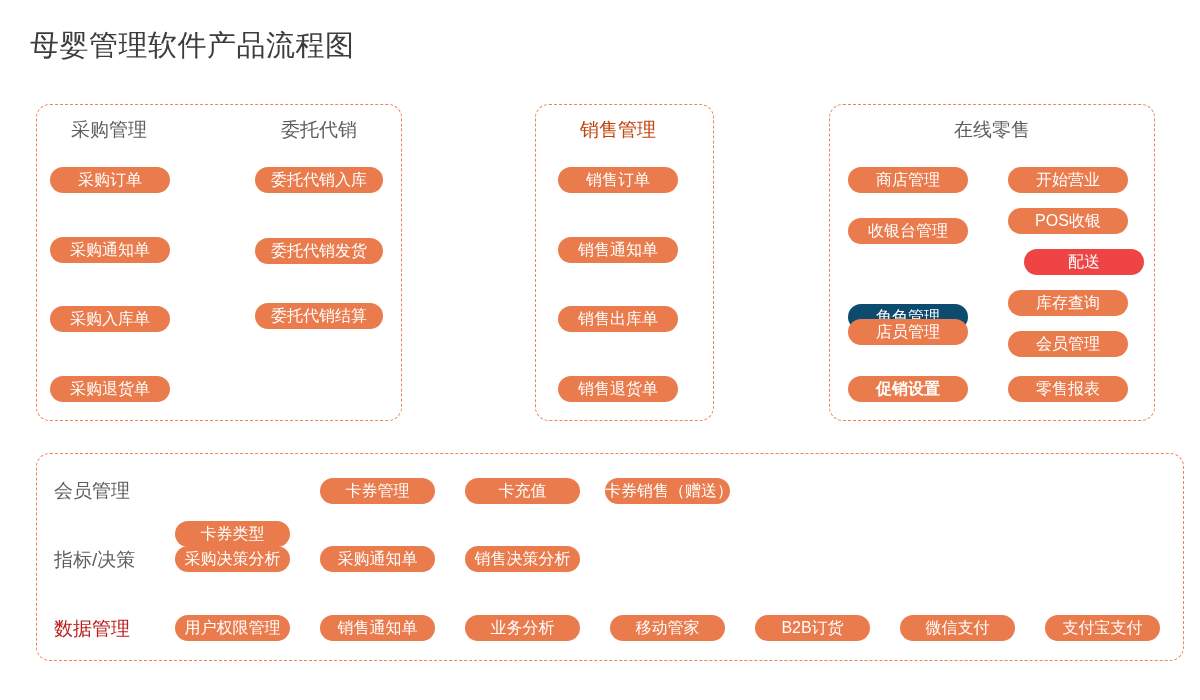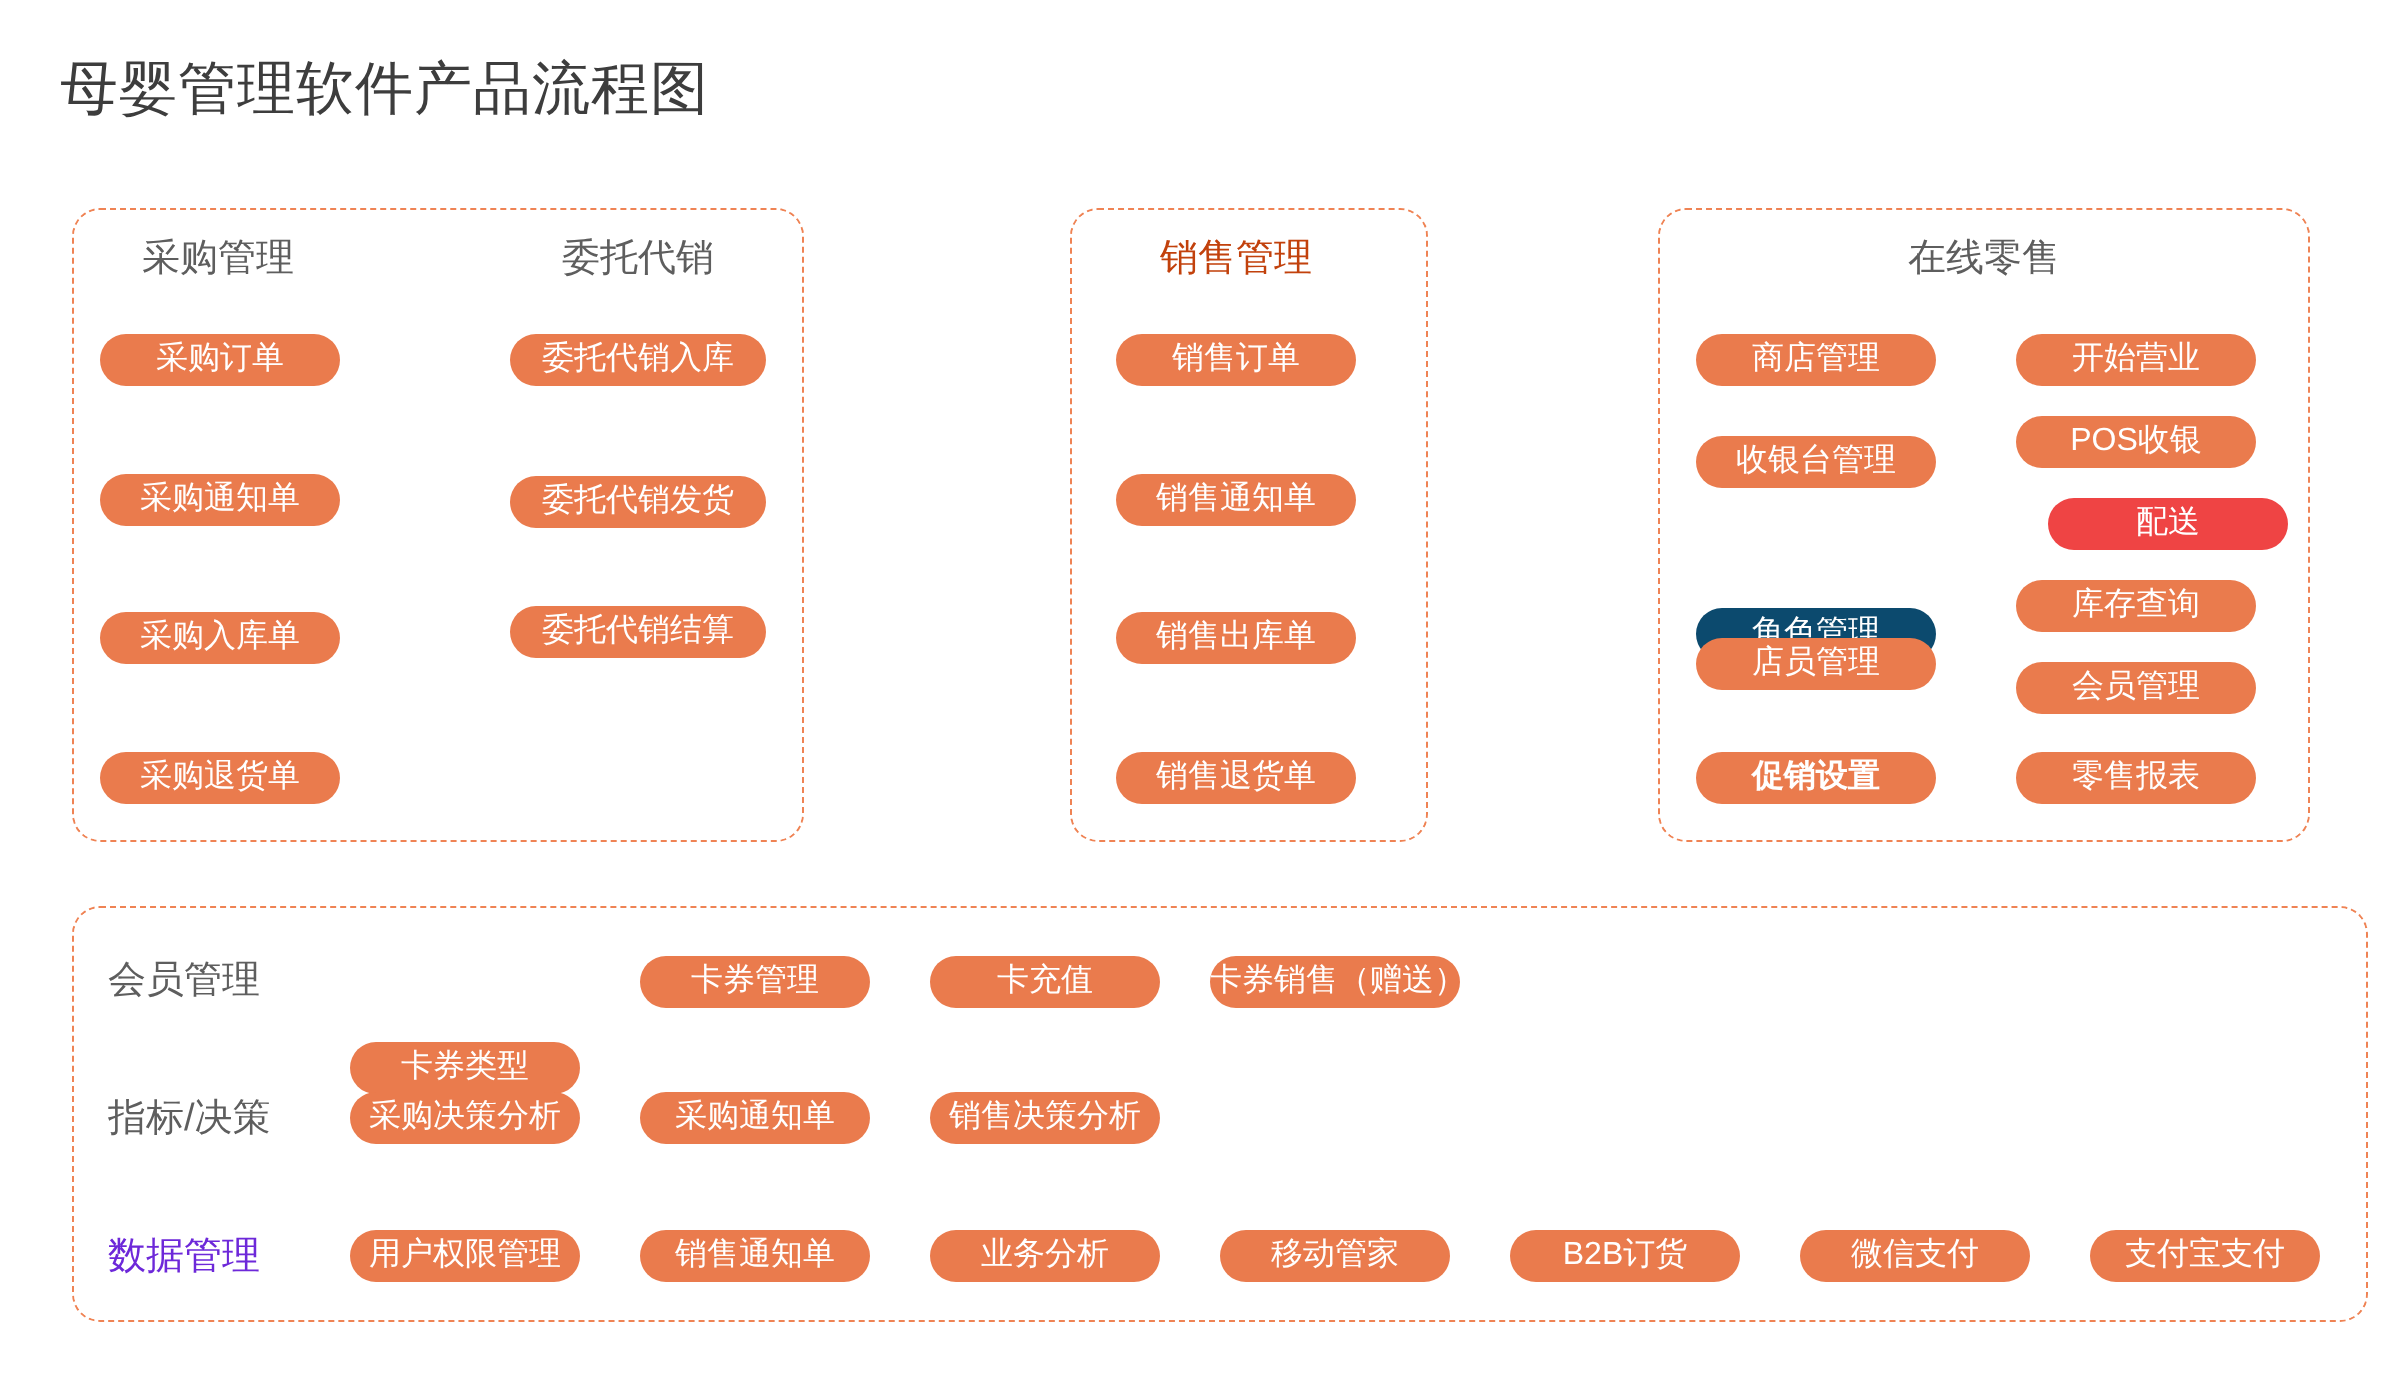--- a/index.html
+++ b/index.html
@@ -109,21 +109,21 @@
       <div class="panel" style="left: 36px; top: 453px; width: 1148px; height: 208px; border-color: rgb(239, 131, 84);"></div>
       <div class="row-label" style="left: 54px; top: 479px; color: rgb(94, 94, 94);">会员管理</div>
       <div class="pill" style="left: 175px; top: 478px; width: 115px; background: rgb(234, 123, 77); margin-top: 43px;">卡券类型</div>
       <div class="pill" style="left: 320px; top: 478px; width: 115px; background: rgb(234, 123, 77);">卡券管理</div>
       <div class="pill" style="left: 465px; top: 478px; width: 115px; background: rgb(234, 123, 77);">卡充值</div>
       <div class="pill" style="left: 605px; top: 478px; width: 125px; background: rgb(234, 123, 77);">卡券销售（赠送）</div>
       <div class="row-label" style="left: 54px; top: 548px; color: rgb(94, 94, 94);">指标/决策</div>
       <div class="pill" style="left: 175px; top: 546px; width: 115px; background: rgb(234, 123, 77);">采购决策分析</div>
       <div class="pill" style="left: 320px; top: 546px; width: 115px; background: rgb(234, 123, 77);">采购通知单</div>
       <div class="pill" style="left: 465px; top: 546px; width: 115px; background: rgb(234, 123, 77);">销售决策分析</div>
-      <div class="row-label" style="left: 54px; top: 617px; color: #6d28d9;">数据管理</div>
+      <div class="row-label" style="left: 54px; top: 617px; color: #b91c1c;">数据管理</div>
       <div class="pill" style="left: 175px; top: 615px; width: 115px; background: rgb(234, 123, 77);">用户权限管理</div>
       <div class="pill" style="left: 320px; top: 615px; width: 115px; background: rgb(234, 123, 77);">销售通知单</div>
       <div class="pill" style="left: 465px; top: 615px; width: 115px; background: rgb(234, 123, 77);">业务分析</div>
       <div class="pill" style="left: 610px; top: 615px; width: 115px; background: rgb(234, 123, 77);">移动管家</div>
       <div class="pill" style="left: 755px; top: 615px; width: 115px; background: rgb(234, 123, 77);">B2B订货</div>
       <div class="pill" style="left: 900px; top: 615px; width: 115px; background: rgb(234, 123, 77);">微信支付</div>
       <div class="pill" style="left: 1045px; top: 615px; width: 115px; background: rgb(234, 123, 77);">支付宝支付</div>
     </div>
 
 </div>

